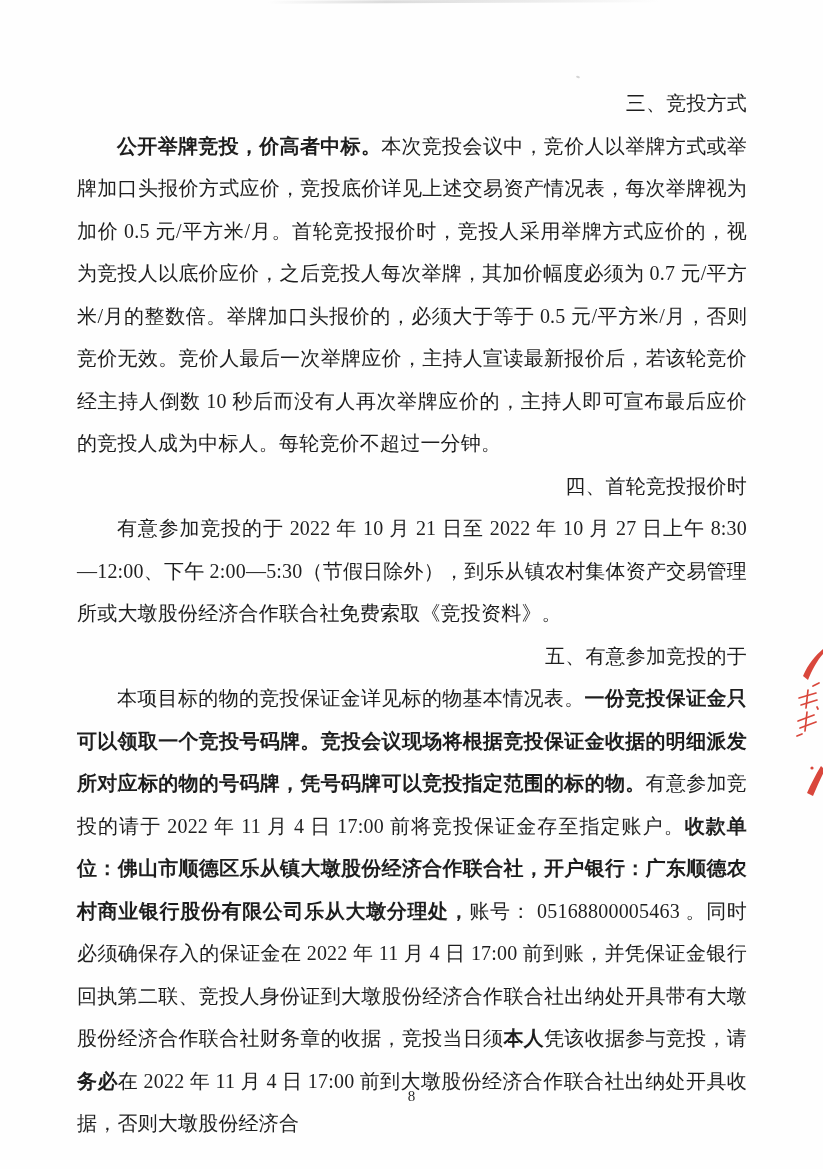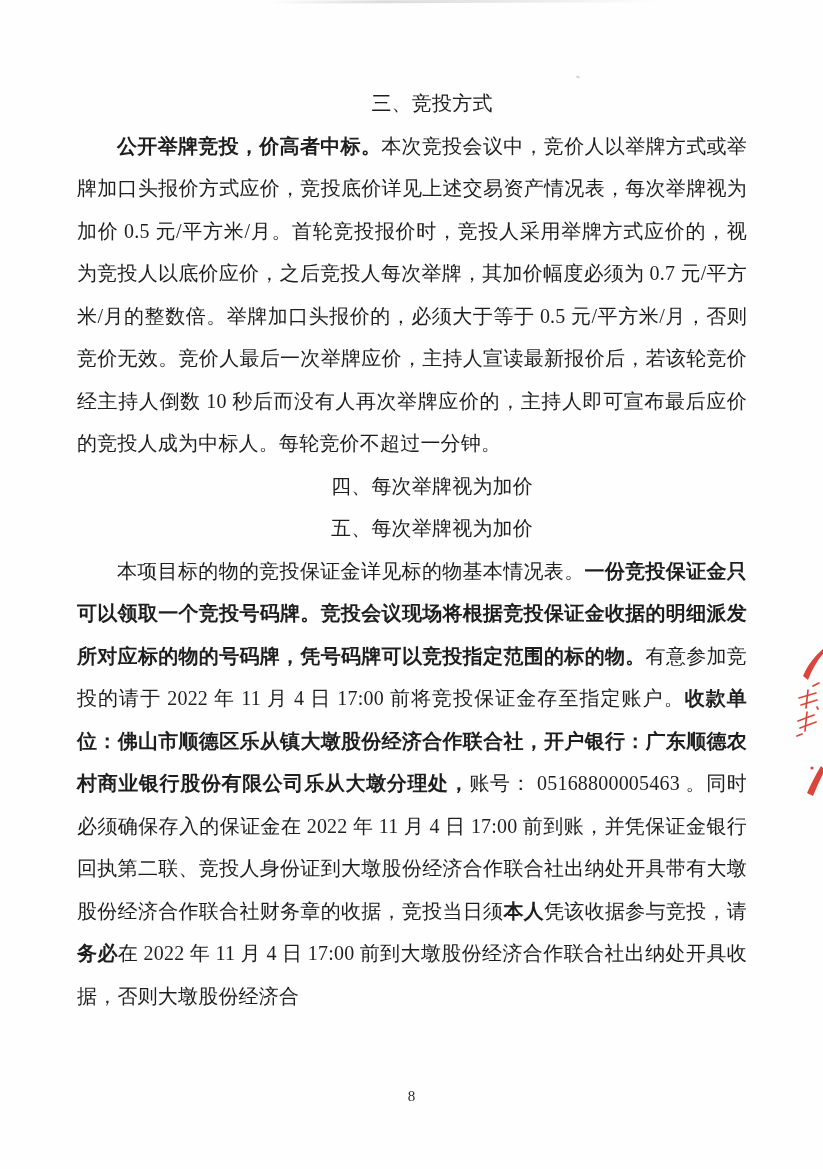--- a/index.html
+++ b/index.html
@@ -25,21 +25,21 @@
   .content p {
     margin: 0;
     font-size: 20px;
     line-height: 42.5px;
     text-align: justify;
     text-justify: inter-ideograph;
     text-indent: 2em;
     letter-spacing: 0.2px;
   }
   .content p.heading {
-    text-align: center;
+    text-align: right;
   }
   .b { font-weight: 700; margin-top: 28px; }
   .u { text-underline-offset: 4px; }
   .page-number {
     position: absolute;
     top: 1088px;
     left: 0;
     width: 100%;
     text-align: center;
     font-size: 15px;
@@ -79,22 +79,23 @@
 <body>
 
 <div class="page">
 
   <div class="artifact-top"></div>
   <div class="artifact-speck"></div>
 
   <div class="content">
       <p class="heading">三、竞投方式</p>
       <p class="para"><span class="b">公开举牌竞投，价高者中标。</span><span>本次竞投会议中，竞价人以举牌方式或举牌加口头报价方式应价，竞投底价详见上述交易资产情况表，每次举牌视为加价 0.5 元/平方米/月。首轮竞投报价时，竞投人采用举牌方式应价的，视为竞投人以底价应价，之后竞投人每次举牌，其加价幅度必须为 0.7 元/平方米/月的整数倍。举牌加口头报价的，必须大于等于 0.5 元/平方米/月，否则竞价无效。竞价人最后一次举牌应价，主持人宣读最新报价后，若该轮竞价经主持人倒数 10 秒后而没有人再次举牌应价的，主持人即可宣布最后应价的竞投人成为中标人。每轮竞价不超过一分钟。</span></p>
-      <p class="heading">四、每次举牌视为加价</p>
-      <p class="heading">五、每次举牌视为加价</p>
+      <p class="heading">四、首轮竞投报价时</p>
+      <p class="para"><span>有意参加竞投的于 2022 年 10 月 21 日至 2022 年 10 月 27 日上午 8:30—12:00、下午 2:00—5:30（节假日除外），到乐从镇农村集体资产交易管理所或大墩股份经济合作联合社免费索取《竞投资料》。</span></p>
+      <p class="heading">五、有意参加竞投的于</p>
       <p class="para"><span>本项目标的物的竞投保证金详见标的物基本情况表。</span><span class="b">一份竞投保证金只可以领取一个竞投号码牌。竞投会议现场将根据竞投保证金收据的明细派发所对应标的物的号码牌，凭号码牌可以竞投指定范围的标的物。</span><span>有意参加竞投的请于 2022 年 11 月 4 日 17:00 前将竞投保证金存至指定账户。</span><span class="b">收款单位：</span><span class="b u">佛山市顺德区乐从镇大墩股份经济合作联合社</span><span class="b">，开户银行：</span><span class="b u">广东顺德农村商业银行股份有限公司乐从大墩分理处</span><span class="b">，</span><span>账号：</span><span class="u"> 05168800005463 </span><span>。同时必须确保存入的保证金在 2022 年 11 月 4 日 17:00 前到账，并凭保证金银行回执第二联、竞投人身份证到大墩股份经济合作联合社出纳处开具带有大墩股份经济合作联合社财务章的收据，竞投当日须</span><span class="b">本人</span><span>凭该收据参与竞投，请</span><span class="b">务必</span><span>在 2022 年 11 月 4 日 17:00 前到大墩股份经济合作联合社出纳处开具收据，否则大墩股份经济合</span></p>
     </div>
 
   <div class="stamp" style="color: rgb(214, 56, 44);">
     <svg width="30" height="152" viewBox="0 0 30 152" xmlns="http://www.w3.org/2000/svg">
 
       <path d="M30 1 C23 7 15 16 10 28 L15 32 C19 22 25 11 31 5 Z" fill="currentColor"></path>
 
       <g stroke="currentColor" stroke-width="1.7" stroke-linecap="round" fill="none">
         <path d="M20 38 L26 35"></path>

